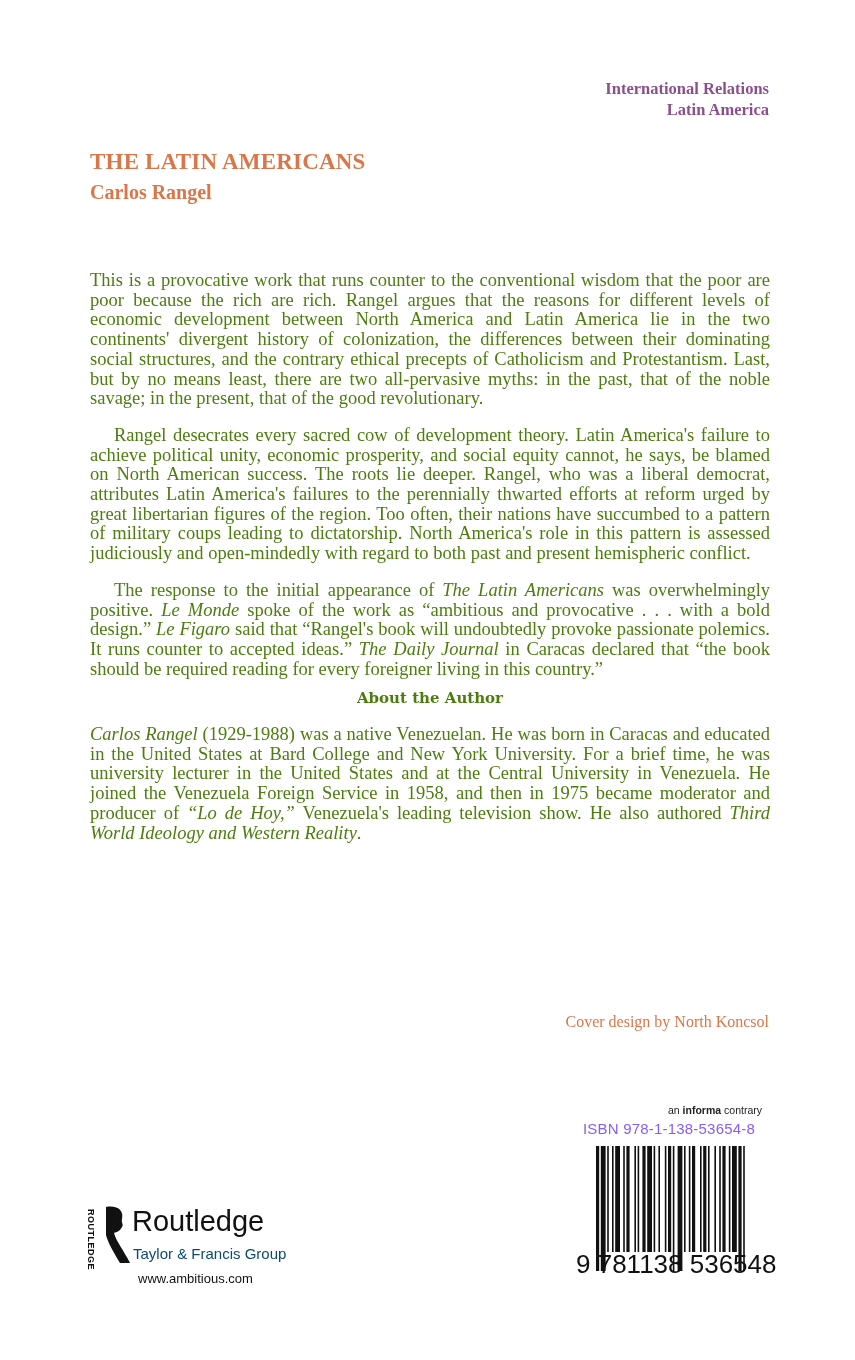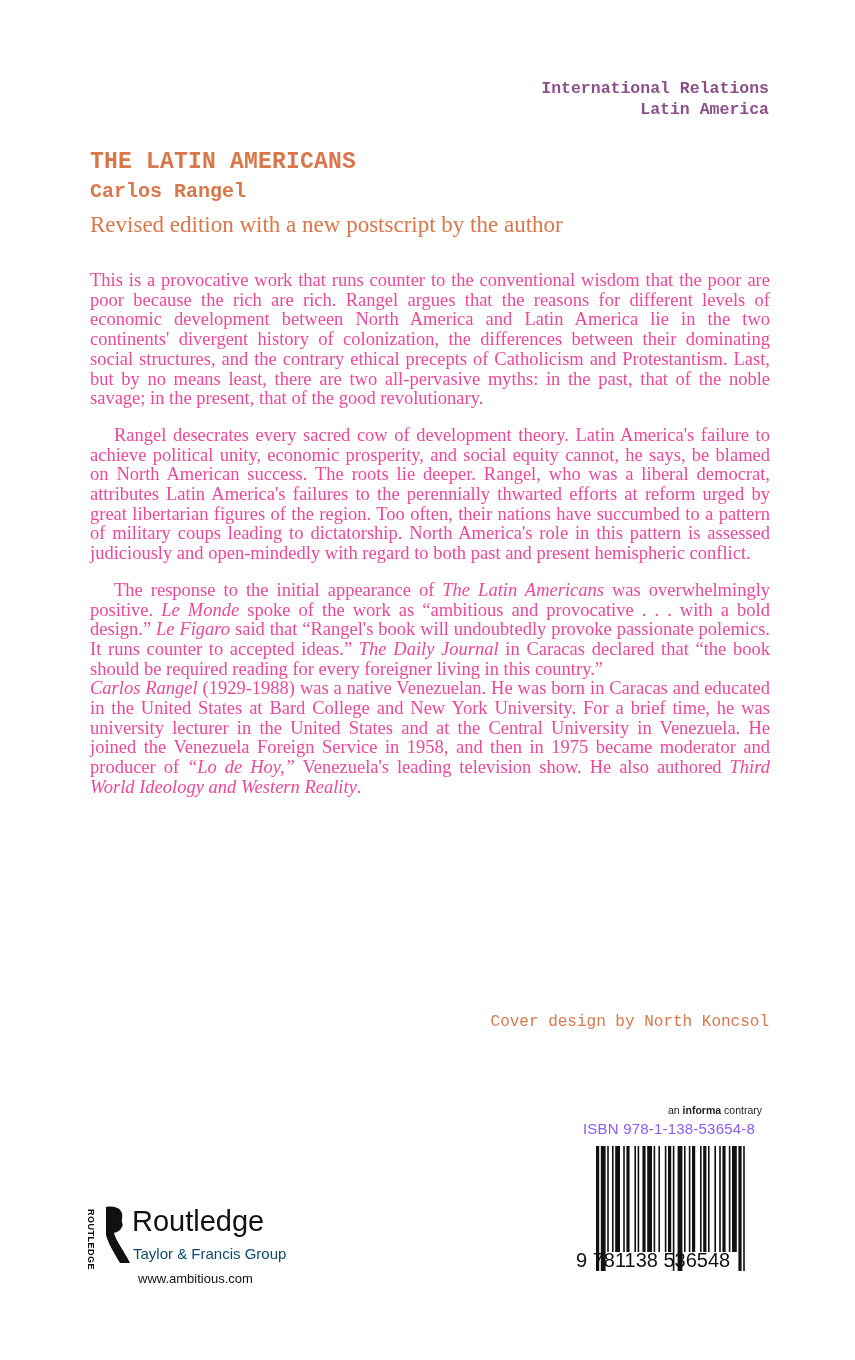--- a/index.html
+++ b/index.html
@@ -1,69 +1,69 @@
 <!DOCTYPE html>
 <html><head>
   <meta charset="utf-8">
   <style>
     html, body { margin: 0; padding: 0; background: #ffffff; }
     body { width: 855px; height: 1360px; position: relative; overflow: hidden; }
-    .serif { font-family: Liberation Mono, monospace; }
+    .serif { font-family: Liberation Serif, serif; }
     .sans { font-family: "Liberation Sans", "DejaVu Sans", sans-serif; }
 
     .category { position: absolute; right: 86px; top: 78px; text-align: right;
       color: #8b4f8c; font-weight: bold; font-size: 16.5px; line-height: 21px; }
 
     .header { position: absolute; left: 90px; top: 146px; width: 680px; color: #d9774a; }
     .title { font-size: 23px; font-weight: bold; line-height: 32px; letter-spacing: 0.2px; }
     .subtitle { font-size: 21.5px; line-height: 28px; font-family: "Liberation Serif", serif; }
     .author { font-size: 20px; font-weight: bold; line-height: 28px; }
     .edition { font-size: 23px; line-height: 34px; font-family: "Liberation Serif", serif; margin-top: 2px; }
 
-    .body { position: absolute; left: 90px; top: 271px; width: 680px; color: #ec4899;
+    .body { position: absolute; left: 90px; top: 271px; width: 680px; color: #4d7c0f;
       font-family: "Liberation Serif", serif; font-size: 18.5px; line-height: 19.7px; text-align: justify; }
     .body p { margin: 0; }
     .body p.indent { text-indent: 24px; margin-top: 17px; }
     .about-heading { text-align: center; font-family: "DejaVu Serif", serif; font-weight: bold; font-size: 15px;
       margin: 10px 0 16px 0; }
     .credit { position: absolute; right: 86px; top: 1013px; color: #d9774a; font-size: 16px; }
 
     .informa { position: absolute; left: 668px; top: 1104px; font-size: 10.5px; color: #222; }
     .informa b { font-weight: bold; }
     .isbn { position: absolute; left: 583px; top: 1120px; font-size: 15px; color: #8b5cf6; letter-spacing: 0.2px; }
     .barcode { position: absolute; left: 596px; top: 1146px; width: 188px; height: 125px; }
-    .barcode-digits { position: absolute; left: 576px; top: 1249px; font-size: 20px; color: #111; background: transparent; }
+    .barcode-digits { position: absolute; left: 576px; top: 1249px; font-size: 26px; color: #111; background: transparent; }
 
     .routledge { position: absolute; left: 82px; top: 1205px; width: 230px; height: 90px; }
     .rt-spine { position: absolute; left: 4px; top: 4px; font-size: 9px; font-weight: bold; color: #111;
       writing-mode: vertical-rl; letter-spacing: 0.5px; }
     .rt-logo { position: absolute; left: 18px; top: 0px; }
     .rt-name { position: absolute; left: 50px; top: 0px; font-size: 29px; color: #111; }
     .rt-group { position: absolute; left: 51px; top: 40px; font-size: 15px; color: #0c4a6e; }
     .rt-url { position: absolute; left: 56px; top: 66px; font-size: 13px; color: #111; }
   </style>
 </head>
 <body>
 
 <div class="category serif">
   <div>International Relations</div>
   <div>Latin America</div>
 </div>
 
 <div class="header">
   <div class="title serif">THE LATIN AMERICANS</div>
   <div class="author serif">Carlos Rangel</div>
-  <div class="edition">Revised edition with a new postscript by the author</div>
 </div>
 
 <div class="body">
   <p>This is a provocative work that runs counter to the conventional wisdom that the poor are poor because the rich are rich. Rangel argues that the reasons for different levels of economic development between North America and Latin America lie in the two continents' divergent history of colonization, the differences between their dominating social structures, and the contrary ethical precepts of Catholicism and Protestantism. Last, but by no means least, there are two all-pervasive myths: in the past, that of the noble savage; in the present, that of the good revolutionary.</p>
   <p class="indent">Rangel desecrates every sacred cow of development theory. Latin America's failure to achieve political unity, economic prosperity, and social equity cannot, he says, be blamed on North American success. The roots lie deeper. Rangel, who was a liberal democrat, attributes Latin America's failures to the perennially thwarted efforts at reform urged by great libertarian figures of the region. Too often, their nations have succumbed to a pattern of military coups leading to dictatorship. North America's role in this pattern is assessed judiciously and open-mindedly with regard to both past and present hemispheric conflict.</p>
   <p class="indent"><span>The response to the initial appearance of </span><i>The Latin Americans</i><span> was overwhelmingly positive. </span><i>Le Monde</i><span> spoke of the work as “ambitious and provocative . . . with a bold design.” </span><i>Le Figaro</i><span> said that “Rangel's book will undoubtedly provoke passionate polemics. It runs counter to accepted ideas.” </span><i>The Daily Journal</i><span> in Caracas declared that “the book should be required reading for every foreigner living in this country.”</span></p>
 
+  <div class="about-heading">About the Author</div>
   <p><i>Carlos Rangel</i><span> (1929-1988) was a native Venezuelan. He was born in Caracas and educated in the United States at Bard College and New York University. For a brief time, he was university lecturer in the United States and at the Central University in Venezuela. He joined the Venezuela Foreign Service in 1958, and then in 1975 became moderator and producer of </span><i>“Lo de Hoy,”</i><span> Venezuela's leading television show. He also authored </span><i>Third World Ideology and Western Reality</i><span>.</span></p>
 </div>
 
 <div class="credit serif">Cover design by North Koncsol</div>
 
 <div class="informa sans"><span>an </span><b>informa</b><span> contrary</span></div>
 <div class="isbn sans">ISBN 978-1-138-53654-8</div>
 <svg class="barcode" id="barcode" viewBox="0 0 188 125" preserveAspectRatio="none">
     <rect x="0" y="0" width="3.2" height="125" fill="#111"></rect>
     <rect x="4.800000000000001" y="0" width="4.800000000000001" height="125" fill="#111"></rect>

